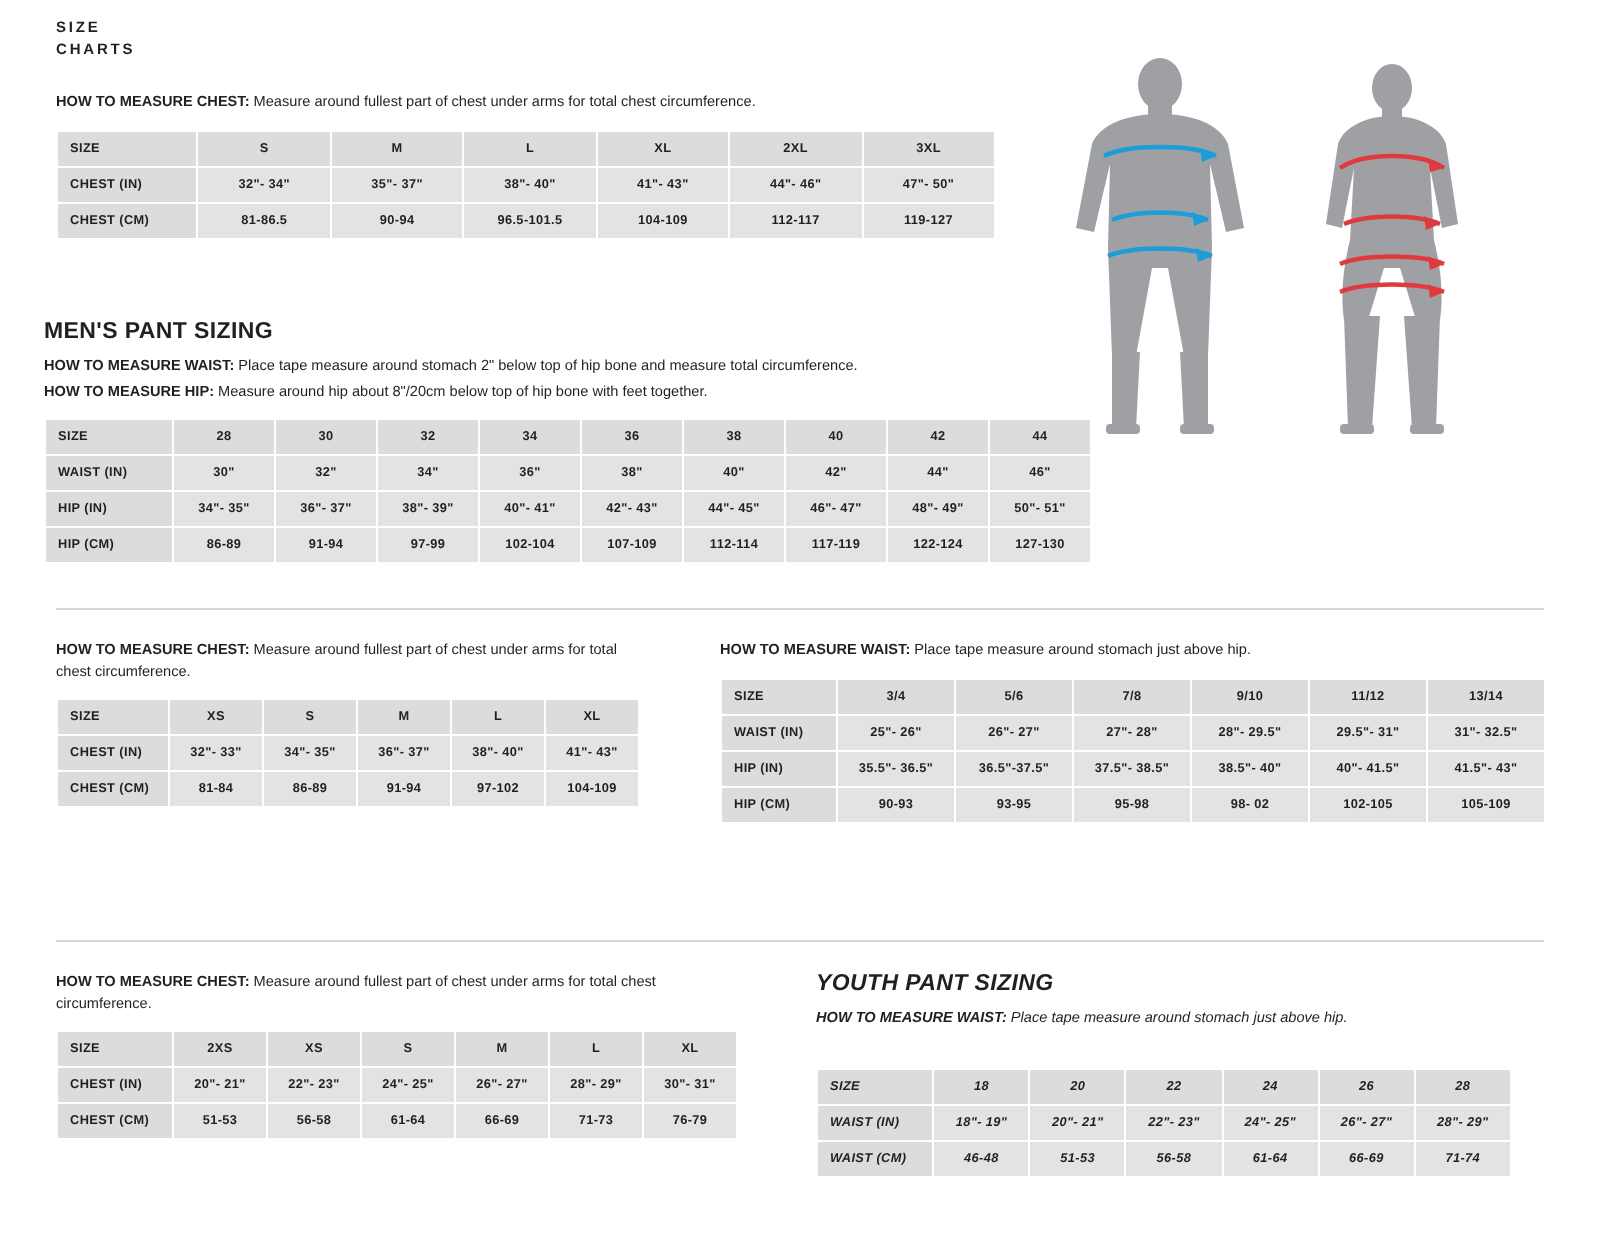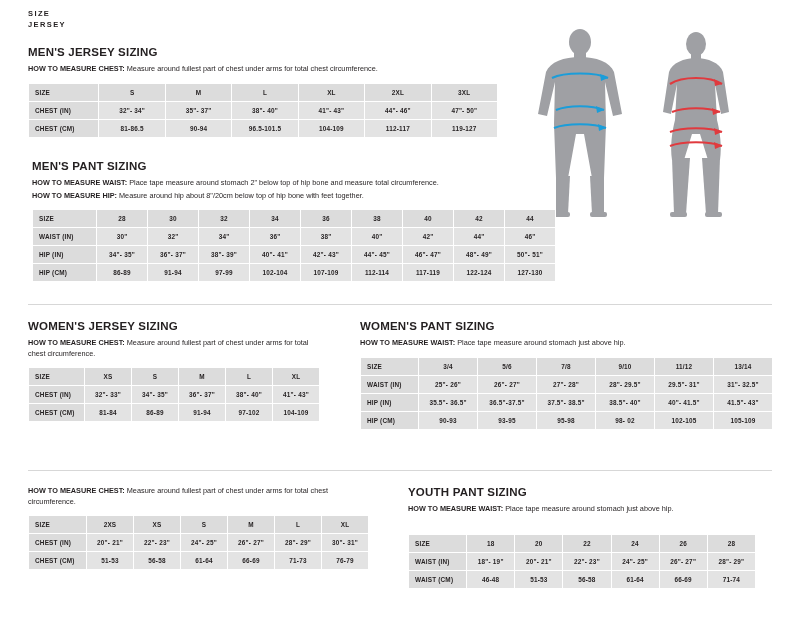--- a/index.html
+++ b/index.html
@@ -77,21 +77,21 @@
   .figures { position: absolute; left: 520px; top: 28px; width: 260px; height: 200px; }
   svg { display: block; }
 </style>
 </head>
 <body>
 
 <div class="page">
 
   <div class="page-title">
     <div>SIZE</div>
-    <div>JERSEY</div>
+    <div>CHARTS</div>
   </div>
 
   <div class="figures">
     <svg width="260" height="200" viewBox="0 0 260 200">
 
       <g>
 
         <ellipse cx="60" cy="14" rx="11" ry="13" fill="#9fa0a4"></ellipse>
 
         <rect x="54" y="24" width="12" height="6" fill="#9fa0a4"></rect>
@@ -170,21 +170,20 @@
 
         <path d="M150 104 C 162 99, 190 99, 202 104" stroke="#e03a3e" stroke-width="2.2" fill="none"></path>
         <polygon points="202,104 194,100 195,107" fill="#e03a3e"></polygon>
         <path d="M150 118 C 162 113, 190 113, 202 118" stroke="#e03a3e" stroke-width="2.2" fill="none"></path>
         <polygon points="202,118 194,114 195,121" fill="#e03a3e"></polygon>
       </g>
     </svg>
   </div>
 
   <div class="section" style="left:28px; top:46px; width:470px;">
-    <div class="sec-title">MEN'S JERSEY SIZING</div>
     <p class="howto"><span class="lead">HOW TO MEASURE CHEST:</span><span> Measure around fullest part of chest under arms for total chest circumference.</span></p>
     <table class="size" style="width:470px;">
       <colgroup>
           <col style="width:70px">
           <col style="width:66px">
           <col style="width:66px">
           <col style="width:66px">
           <col style="width:66px">
           <col style="width:66px">
           <col style="width:66px">
@@ -214,21 +213,21 @@
         <td>90-94</td>
         <td>96.5-101.5</td>
         <td>104-109</td>
         <td>112-117</td>
         <td>119-127</td>
       </tr>
     </tbody>
       </table>
   </div>
 
-  <div class="section" style="left:32px; top:160px; width:500px;">
+  <div class="section" style="left:22px; top:160px; width:500px;">
     <div class="sec-title">MEN'S PANT SIZING</div>
     <p class="howto"><span class="lead">HOW TO MEASURE WAIST:</span><span> Place tape measure around stomach 2" below top of hip bone and measure total circumference.</span></p>
     <p class="howto"><span class="lead">HOW TO MEASURE HIP:</span><span> Measure around hip about 8"/20cm below top of hip bone with feet together.</span></p>
     <table class="size" style="width:472px;">
       <colgroup>
           <col style="width:64px">
           <col style="width:51px">
           <col style="width:51px">
           <col style="width:51px">
           <col style="width:51px">
@@ -287,21 +286,20 @@
         <td>122-124</td>
         <td>127-130</td>
       </tr>
     </tbody>
       </table>
   </div>
 
   <div class="divider" style="top:304px;"></div>
 
   <div class="section" style="left:28px; top:320px; width:340px;">
-    <div class="sec-title">WOMEN'S JERSEY SIZING</div>
     <p class="howto" style="max-width:290px;"><span class="lead">HOW TO MEASURE CHEST:</span><span> Measure around fullest part of chest under arms for total chest circumference.</span></p>
     <table class="size" style="width:290px;">
       <colgroup>
           <col style="width:56px">
           <col style="width:47px">
           <col style="width:47px">
           <col style="width:47px">
           <col style="width:47px">
           <col style="width:47px">
         </colgroup>
@@ -328,21 +326,20 @@
         <td>86-89</td>
         <td>91-94</td>
         <td>97-102</td>
         <td>104-109</td>
       </tr>
     </tbody>
       </table>
   </div>
 
   <div class="section" style="left:360px; top:320px; width:420px;">
-    <div class="sec-title">WOMEN'S PANT SIZING</div>
     <p class="howto" style="max-width:400px;"><span class="lead">HOW TO MEASURE WAIST:</span><span> Place tape measure around stomach just above hip.</span></p>
     <table class="size" style="width:412px;">
       <colgroup>
           <col style="width:58px">
           <col style="width:59px">
           <col style="width:59px">
           <col style="width:59px">
           <col style="width:59px">
           <col style="width:59px">
           <col style="width:59px">
@@ -427,21 +424,21 @@
         <td>56-58</td>
         <td>61-64</td>
         <td>66-69</td>
         <td>71-73</td>
         <td>76-79</td>
       </tr>
     </tbody>
       </table>
   </div>
 
-  <div class="section" style="left:408px; top:486px; width:360px;">
+  <div class="section" style="left:408px; top:486px; width:360px;font-style:italic;">
     <div class="sec-title">YOUTH PANT SIZING</div>
     <p class="howto" style="max-width:350px;"><span class="lead">HOW TO MEASURE WAIST:</span><span> Place tape measure around stomach just above hip.</span></p>
     <table class="size" style="width:348px; margin-top:19px;">
       <colgroup>
           <col style="width:58px">
           <col style="width:48px">
           <col style="width:48px">
           <col style="width:48px">
           <col style="width:48px">
           <col style="width:48px">

